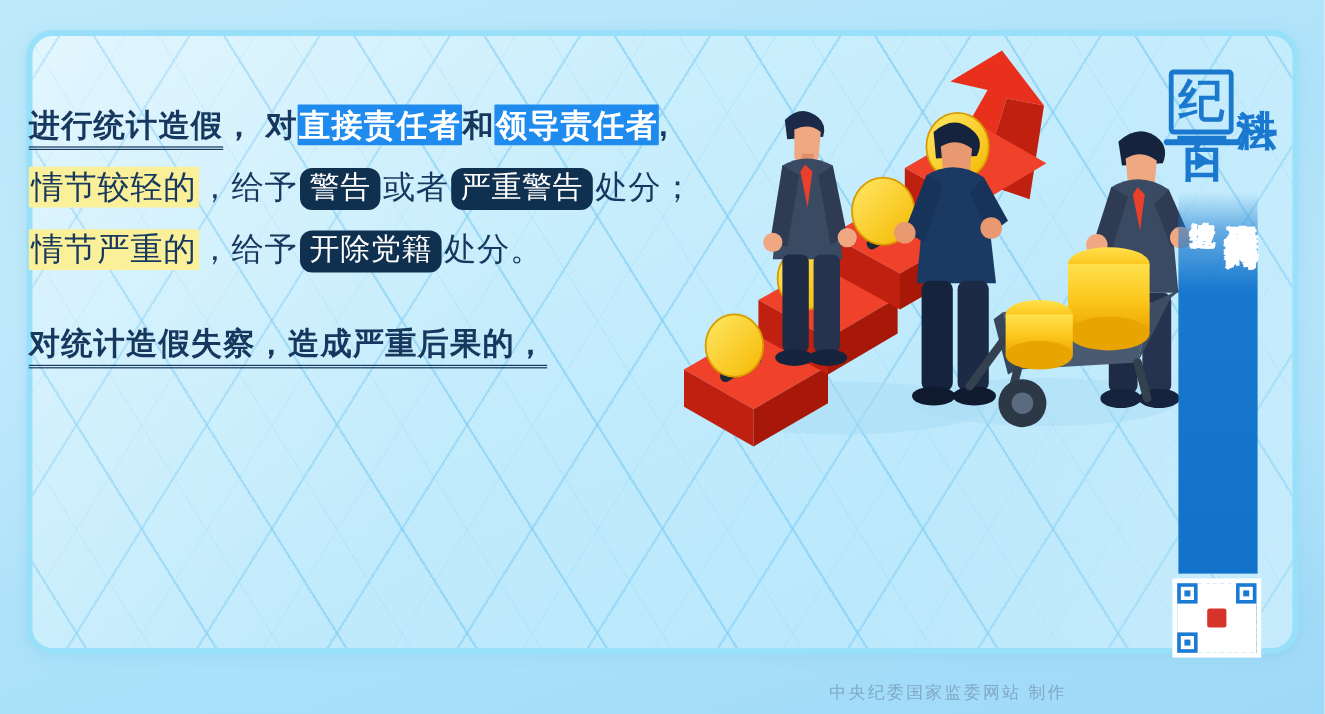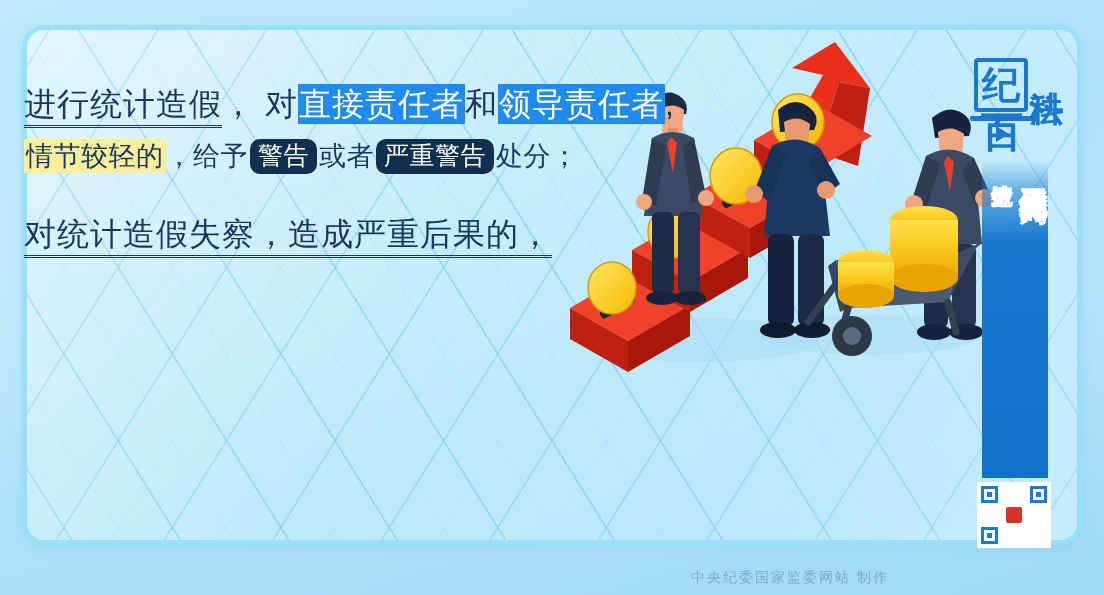--- a/index.html
+++ b/index.html
@@ -63,22 +63,22 @@
   }
   .para { margin-bottom: 26px; }
   .tline {
     font-size: 27px;
     line-height: 52px;
     white-space: nowrap;
     color: #16375e;
     letter-spacing: .5px;
   }
   .tline.head {
-    font-weight: normal;
-    font-size: 32px;
+    font-weight: bold;
+    font-size: 26px;
     letter-spacing: 1px;
   }
   .dbl-underline {
     display: inline-block;
     border-bottom: 3px double #16375e;
     padding-bottom: 2px;
     line-height: 1.15;
   }
   .hl-blue {
     background: #1f8bef;
@@ -327,20 +327,23 @@
     <div class="para">
       <div class="tline head">
         <span class="dbl-underline">进行统计造假</span><span>，  对</span><span class="hl-blue">直接责任者</span><span>和</span><span class="hl-blue">领导责任者</span><span>,</span>
       </div>
 
       <div class="tline">
         <span class="hl-yellow">情节较轻的</span><span>，给予</span><span class="badge">警告</span><span>或者</span><span class="badge">严重警告</span><span>处分；</span>
       </div>
 
 
+      <div class="tline">
+        <span class="hl-yellow">情节严重的</span><span>，给予</span><span class="badge">开除党籍</span><span>处分。</span>
+      </div>
     </div>
 
     <div class="para">
       <div class="tline head">
         <span class="dbl-underline">对统计造假失察，造成严重后果的，</span>
       </div>
 
 
     </div>
   </div>

